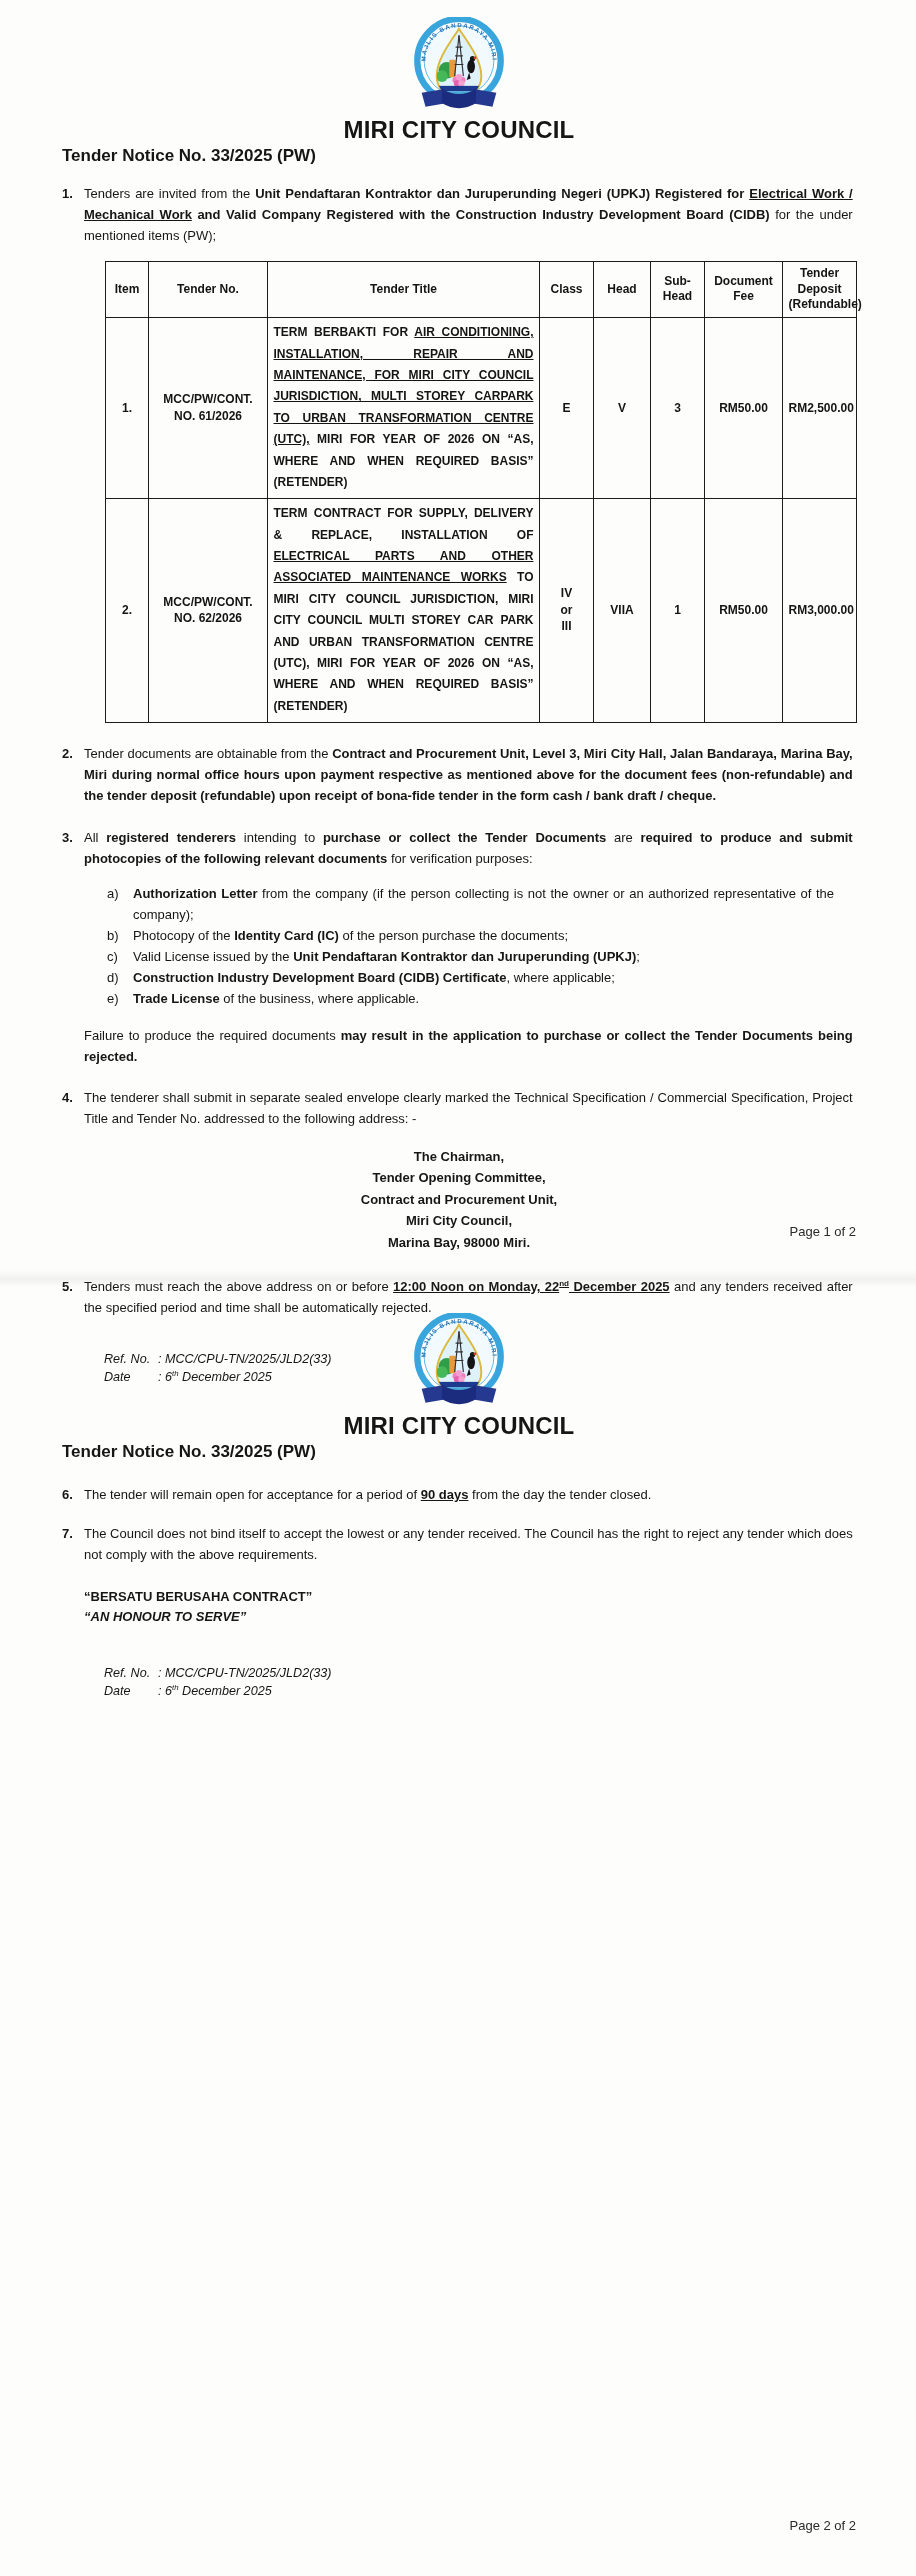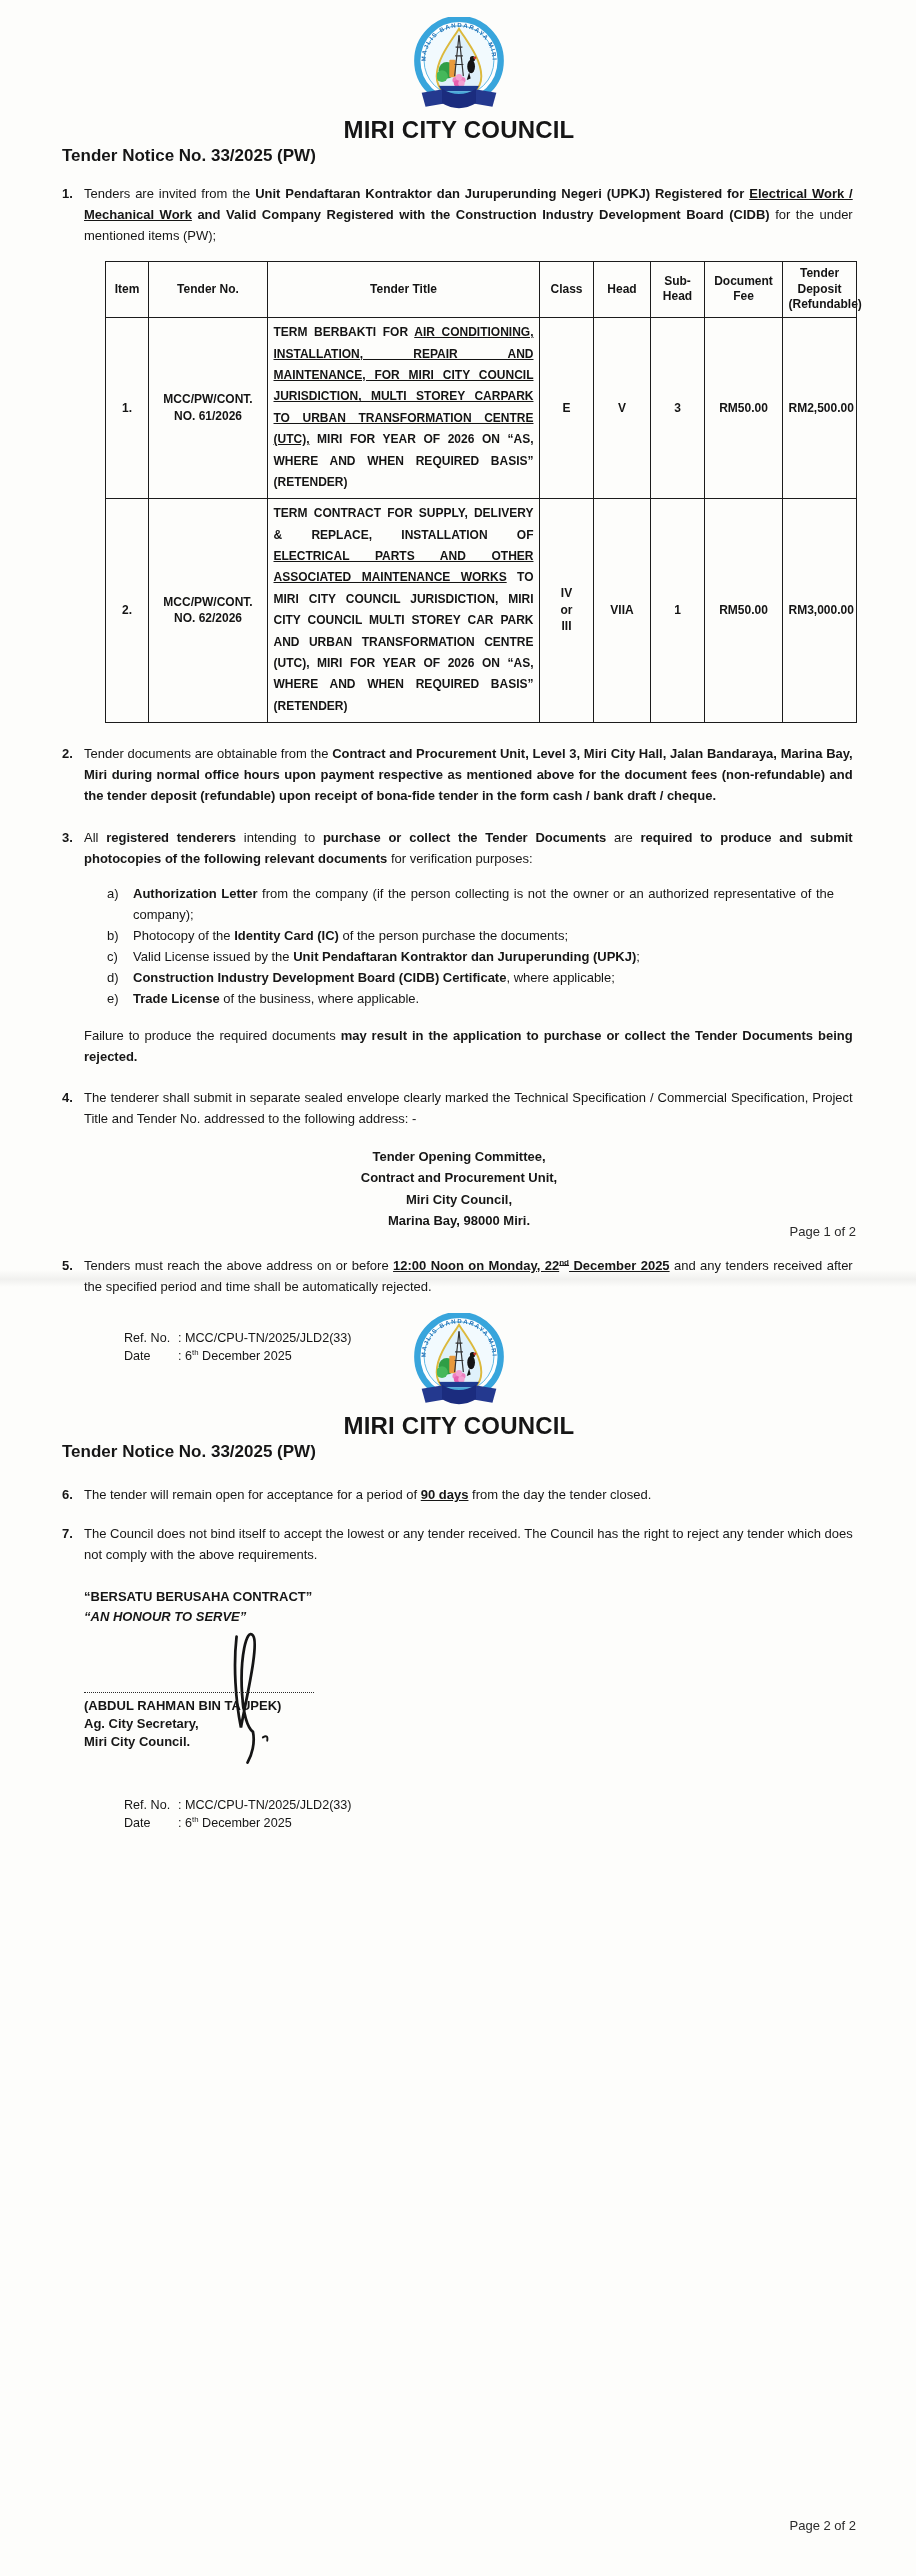--- a/index.html
+++ b/index.html
@@ -27,21 +27,21 @@
   .tbl th{font-weight:700;text-align:center;line-height:15.4px;height:43px;}
   .pre{white-space:pre-line;}
   .cell-c{text-align:center;font-weight:700;line-height:16.5px;}
   .cell-title{text-align:justify;font-weight:700;line-height:21.4px;padding:6.6px 8.2px;}
   .sublist{margin:14.3px 0 0 45px;}
   .sli{display:flex;}
   .sli .lab{width:26px;flex:none;font-size:13px;line-height:21px;}
   .sli .txt{flex:1;font-size:13px;line-height:21px;text-align:justify;padding-right:22px;}
   .plain{margin:16.5px 0 0 22px;font-size:13px;line-height:21px;text-align:justify;padding-right:3.3px;}
   .addr{margin-top:16.5px;text-align:center;font-weight:700;font-size:13px;line-height:21.4px;}
-  .refblk{margin:32px 0 0 62px;font-size:12.6px;line-height:18px;}
+  .refblk{margin:32px 0 0 42px;font-size:12.6px;line-height:18px;font-style:italic;}
   .refrow{display:flex;}
   .refrow .rlab{width:54px;flex:none;}
   .pagefoot{position:absolute;right:60px;font-size:13px;color:#2a2a2a;}
   .p1 .pagefoot{top:1224px;}
   .p2 .pagefoot{bottom:43px;}
   .motto{margin:22px 0 0 22px;font-weight:700;font-size:13px;line-height:20.3px;}
   .sigblock{margin:13px 0 0 22px;position:relative;width:264px;height:119px;}
   .sigline{position:absolute;top:51px;left:0;width:230px;border-top:1.6px dotted #2b2b2b;}
   .signame{position:absolute;top:56px;left:0;font-weight:700;font-size:13px;line-height:18px;}
   .sigink{position:absolute;left:136px;top:-11px;}
@@ -198,20 +198,21 @@
     </div>
 
     <div class="plain"><span>Failure to produce the required documents </span><span class="b">may result in the application to purchase or collect the Tender Documents being rejected.</span></div>
 
     <div class="oli" style="margin-top:20px;">
       <div class="num">4.</div>
       <div class="txt"><span>The tenderer shall submit in separate sealed envelope clearly marked the Technical Specification / Commercial Specification, Project Title and Tender No. addressed to the following address: -</span></div>
     </div>
 
     <div class="addr">
+      <div>The Chairman,</div>
       <div>Tender Opening Committee,</div>
       <div>Contract and Procurement Unit,</div>
       <div>Miri City Council,</div>
       <div>Marina Bay, 98000 Miri.</div>
     </div>
 
     <div class="oli" style="margin-top:23px;">
       <div class="num">5.</div>
       <div class="txt"><span>Tenders must reach the above address on or before </span><span class="b u">12:00 Noon on Monday, 22</span><sup class="b u">nd</sup><span class="b u"> December 2025</span><span> and any tenders received after the specified period and time shall be automatically rejected.</span></div>
     </div>
@@ -294,32 +295,20 @@
     <div class="oli">
       <div class="num">7.</div>
       <div class="txt"><span>The Council does not bind itself to accept the lowest or any tender received. The Council has the right to reject any tender which does not comply with the above requirements.</span></div>
     </div>
 
     <div class="motto">
       <div>“BERSATU BERUSAHA CONTRACT”</div>
       <div class="i">“AN HONOUR TO SERVE”</div>
     </div>
 
-    <div class="sigblock">
-      <svg class="sigink" width="66" height="137" viewBox="0 0 120 250">
-        <path d="M30 12 C 24 64 28 128 38 178 C 46 132 72 26 60 10 C 48 -6 36 52 40 116 C 43 158 50 178 60 186 C 64 206 58 228 50 242" stroke="#151515" stroke-width="5" fill="none" stroke-linecap="round"></path>
-        <path d="M78 196 q10 -6 8 6" stroke="#151515" stroke-width="3.5" fill="none" stroke-linecap="round"></path>
-      </svg>
-      <div class="sigline"></div>
-      <div class="signame">
-        <div>(ABDUL RAHMAN BIN TAUPEK)</div>
-        <div>Ag. City Secretary,</div>
-        <div>Miri City Council.</div>
-      </div>
-    </div>
 
     <div class="refblk" style="margin-top:36px;">
       <div class="refrow">
         <div class="rlab">Ref. No.</div>
         <div>: MCC/CPU-TN/2025/JLD2(33)</div>
       </div>
       <div class="refrow">
         <div class="rlab">Date</div>
         <div><span>: 6</span><sup>th</sup><span> December 2025</span></div>
       </div>

